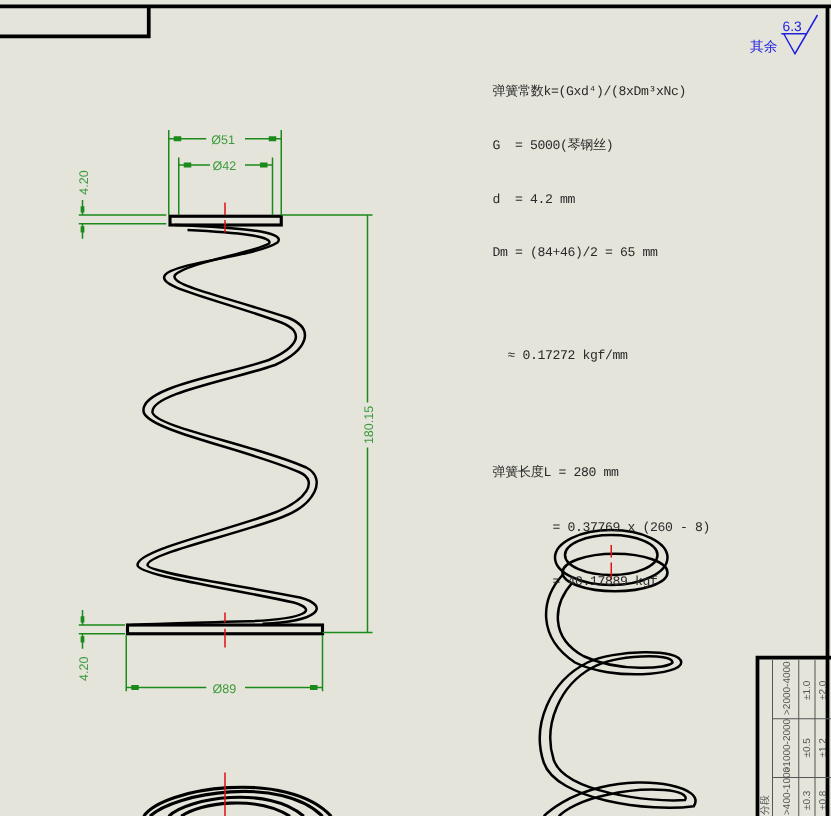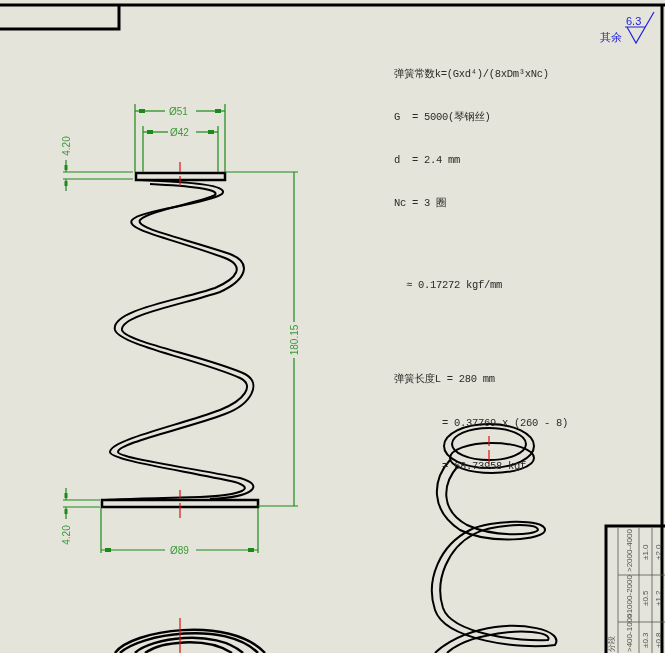--- a/index.html
+++ b/index.html
@@ -136,25 +136,25 @@
     <text class="tbl-t" transform="translate(648,560) rotate(-90)">±1.0</text>
     <text class="tbl-t" transform="translate(661,648) rotate(-90)">±0.8</text>
     <text class="tbl-t" transform="translate(661,606) rotate(-90)">±1.2</text>
     <text class="tbl-t" transform="translate(661,560) rotate(-90)">±2.0</text>
   </g>
 </svg>
 
 <div class="notes">
   <div>弹簧常数k=(Gxd⁴)/(8xDm³xNc)</div>
   <div>G  = 5000(琴钢丝)</div>
-  <div>d  = 2.4 mm</div>
-  <div>Nc = 3 圈</div>
+  <div>d  = 4.2 mm</div>
+  <div>Dm = (84+46)/2 = 65 mm</div>
   <div class="gap"></div>
   <div>  ≈ 0.17272 kgf/mm</div>
   <div class="gap2"></div>
   <div>弹簧长度L = 280 mm</div>
   <div>        = 0.37769 x (260 - 8)</div>
-  <div>        = 68.73958 kgf</div>
+  <div>        = 40.17889 kgf</div>
   
   
   
   
 </div>
 
 </body></html>

